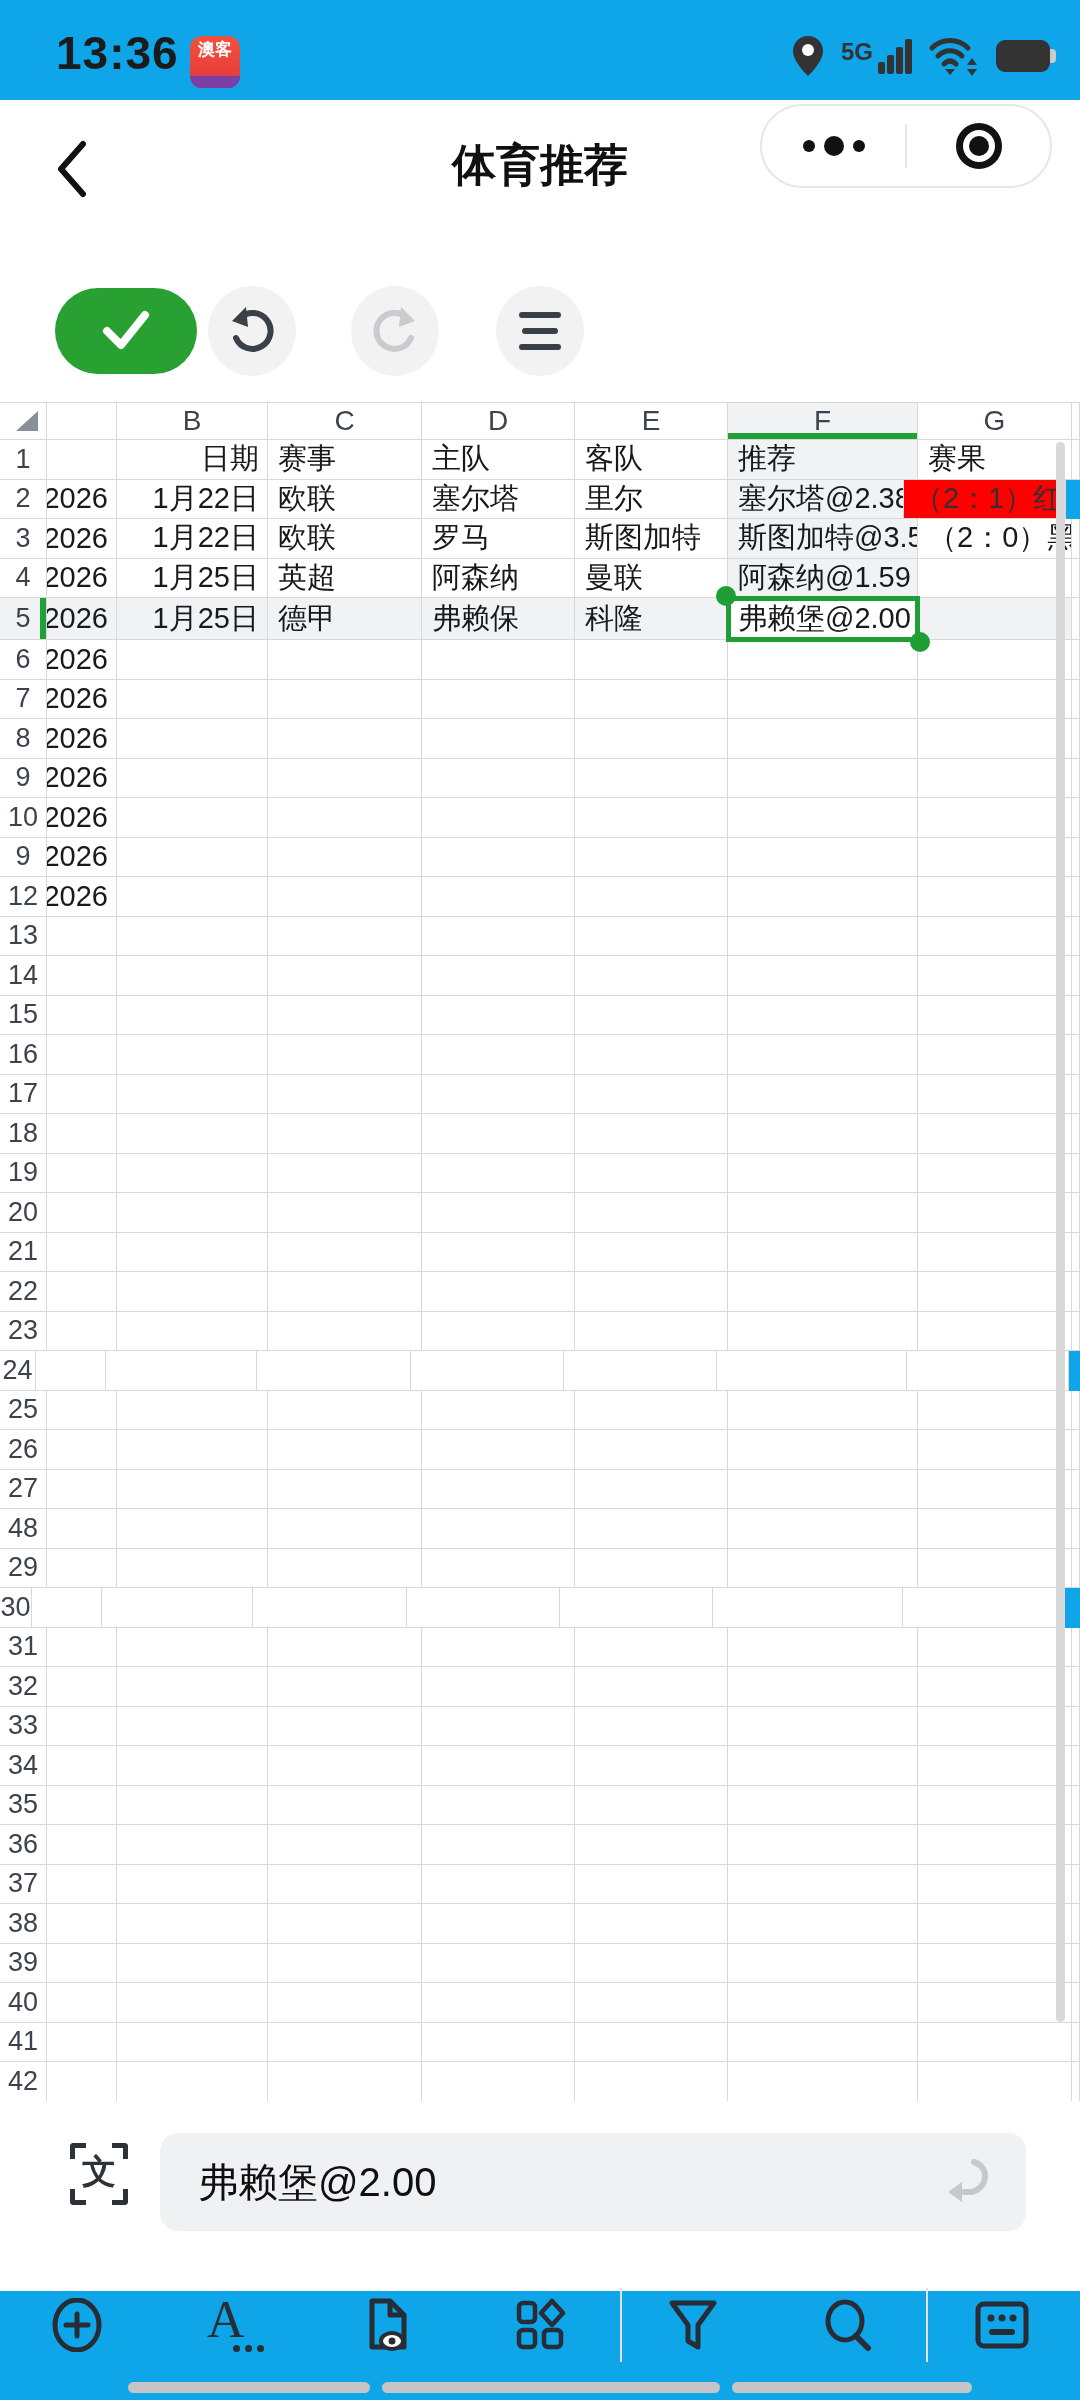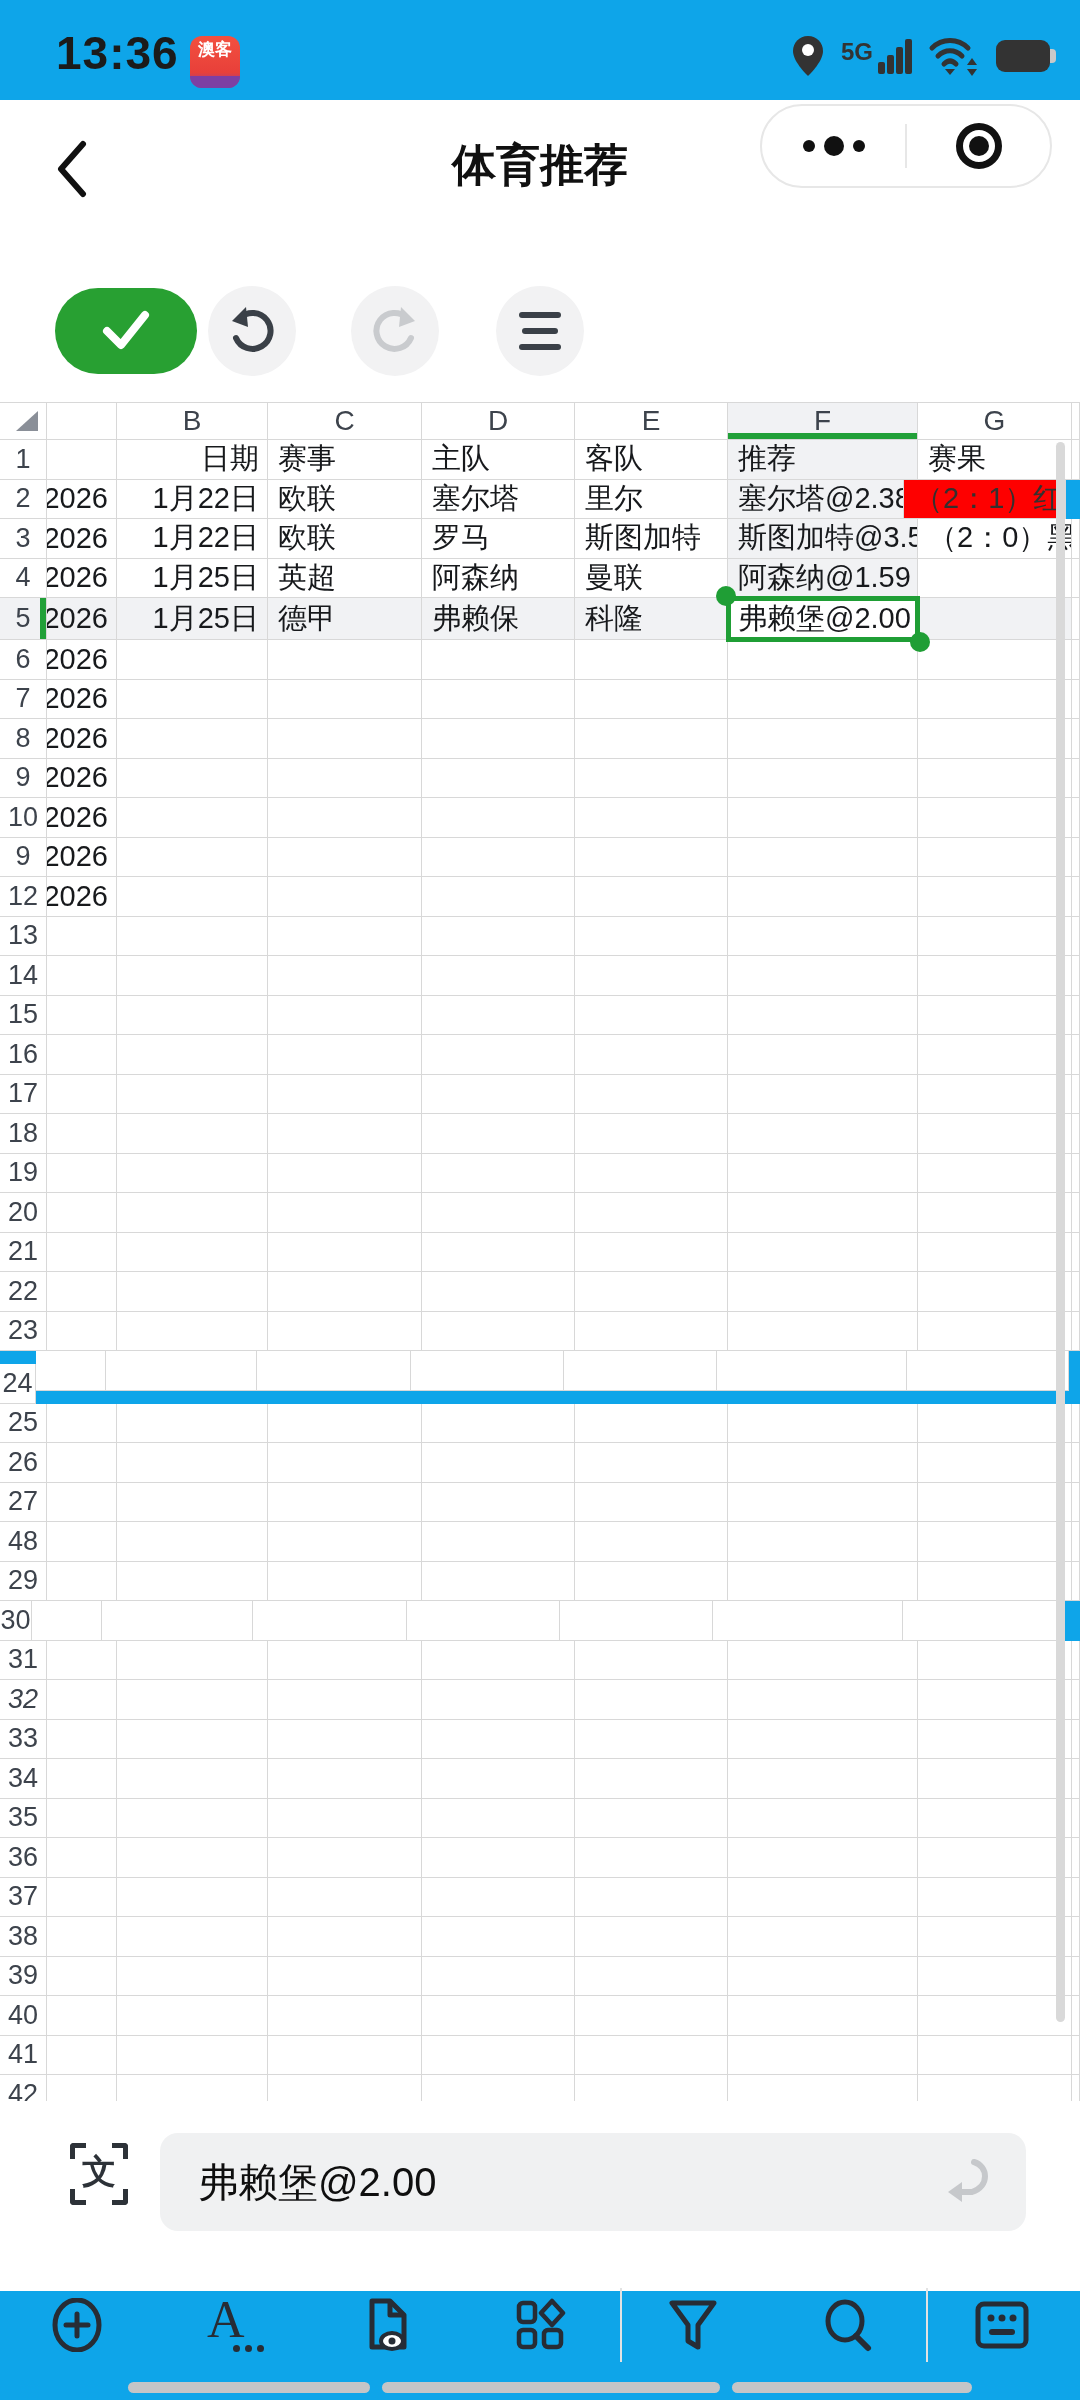--- a/index.html
+++ b/index.html
@@ -447,21 +447,21 @@
         <div class="g-cell right" style="width: 70px; height: 39.5px;"></div>
         <div class="g-cell right" style="width: 151px; height: 39.5px;"></div>
         <div class="g-cell left" style="width: 154px; height: 39.5px;"></div>
         <div class="g-cell left" style="width: 153px; height: 39.5px;"></div>
         <div class="g-cell left" style="width: 153px; height: 39.5px;"></div>
         <div class="g-cell left" style="width: 190px; height: 39.5px;"></div>
         <div class="g-cell left" style="width: 154px; height: 39.5px;"></div>
         <div class="g-cell center" style="width: 8px; height: 39.5px;"></div>
       </div>
       <div class="g-row">
-        <div class="g-cell gutter center" style="width: 36px; height: 39.5px; margin-top: 13px;">24</div>
+        <div class="g-cell gutter center" style="width: 36px; height: 39.5px;">24</div>
         <div class="g-cell right" style="width: 70px; height: 39.5px;"></div>
         <div class="g-cell right" style="width: 151px; height: 39.5px;"></div>
         <div class="g-cell left" style="width: 154px; height: 39.5px;"></div>
         <div class="g-cell left" style="width: 153px; height: 39.5px;"></div>
         <div class="g-cell left" style="width: 153px; height: 39.5px;"></div>
         <div class="g-cell left" style="width: 190px; height: 39.5px;"></div>
         <div class="g-cell left" style="width: 154px; height: 39.5px;"></div>
         <div class="g-cell center" style="width: 8px; height: 39.5px;"></div>
       </div>
       <div class="g-row">
@@ -535,21 +535,21 @@
         <div class="g-cell right" style="width: 70px; height: 39.5px;"></div>
         <div class="g-cell right" style="width: 151px; height: 39.5px;"></div>
         <div class="g-cell left" style="width: 154px; height: 39.5px;"></div>
         <div class="g-cell left" style="width: 153px; height: 39.5px;"></div>
         <div class="g-cell left" style="width: 153px; height: 39.5px;"></div>
         <div class="g-cell left" style="width: 190px; height: 39.5px;"></div>
         <div class="g-cell left" style="width: 154px; height: 39.5px;"></div>
         <div class="g-cell center" style="width: 8px; height: 39.5px;"></div>
       </div>
       <div class="g-row">
-        <div class="g-cell gutter center" style="width: 47px; height: 39.5px; font-style: italic;">32</div>
+        <div class="g-cell gutter center" style="width: 47px; height: 39.5px;">32</div>
         <div class="g-cell right" style="width: 70px; height: 39.5px;"></div>
         <div class="g-cell right" style="width: 151px; height: 39.5px;"></div>
         <div class="g-cell left" style="width: 154px; height: 39.5px;"></div>
         <div class="g-cell left" style="width: 153px; height: 39.5px;"></div>
         <div class="g-cell left" style="width: 153px; height: 39.5px;"></div>
         <div class="g-cell left" style="width: 190px; height: 39.5px;"></div>
         <div class="g-cell left" style="width: 154px; height: 39.5px;"></div>
         <div class="g-cell center" style="width: 8px; height: 39.5px;"></div>
       </div>
       <div class="g-row">

